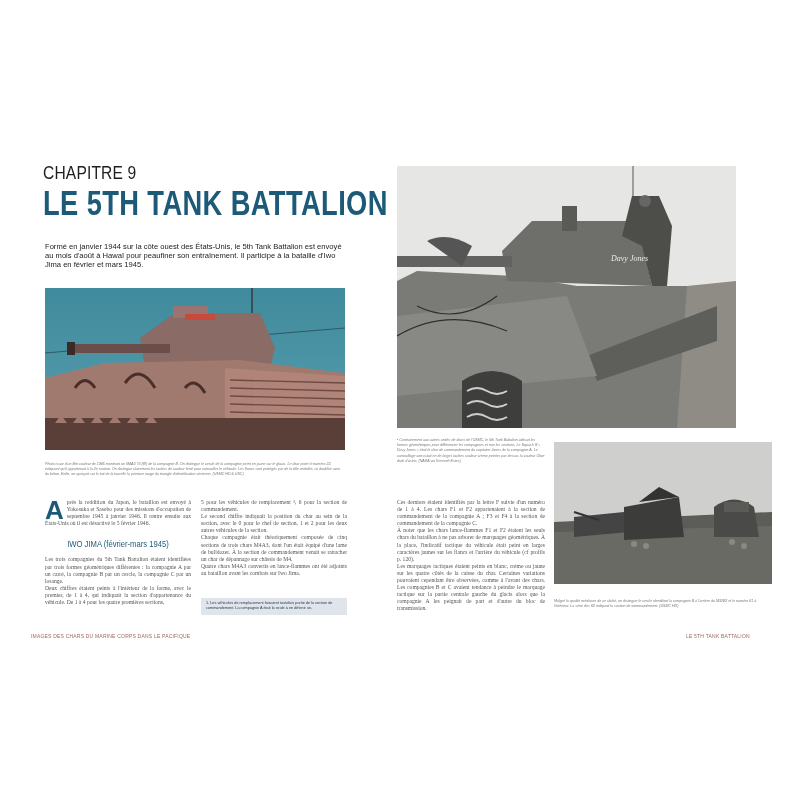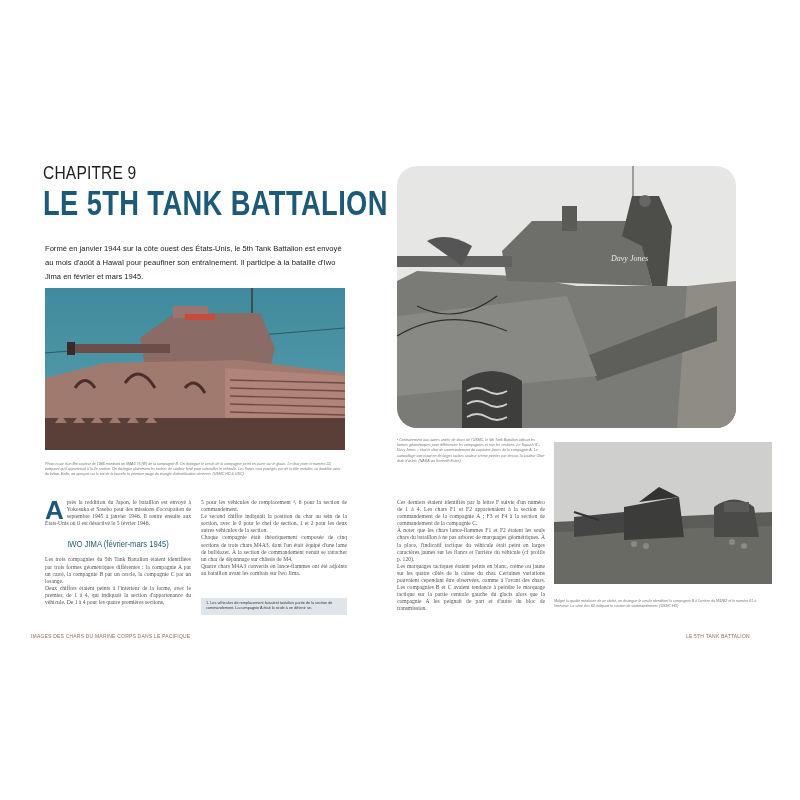--- a/index.html
+++ b/index.html
@@ -1,21 +1,21 @@
 <!DOCTYPE html>
 <html><head>
 <meta charset="utf-8">
 <style>
   html, body { margin:0; padding:0; background:#ffffff; }
   body { width:800px; height:800px; position:relative; overflow:hidden; font-family:"Liberation Sans", sans-serif; }
   .spread { position:absolute; left:18px; top:148px; width:764px; height:505px; background:#ffffff; }
   .abs { position:absolute; }
   .chap-label { left:43px; top:162px; font-family:"Liberation Sans", sans-serif; font-size:19px; color:#1e1e1e; letter-spacing:0.2px; transform:scaleX(0.82); transform-origin:left top; }
   .chap-title { left:43px; top:183px; font-family:"Liberation Sans", sans-serif; font-weight:bold; font-size:35px; color:#1d5a78; letter-spacing:0.5px; transform:scaleX(0.78); transform-origin:left top; white-space:nowrap; }
-  .intro { left:45px; top:242px; width:300px; font-size:7.6px; line-height:14px; color:#222; }
+  .intro { left:45px; top:242px; width:300px; font-size:7.6px; line-height:9px; color:#222; }
   .photo { overflow:hidden; }
   .photo svg { display:block; }
   .caption { font-size:3.6px; line-height:5.2px; color:#777; font-style:italic; }
   .body-text { font-family:"Liberation Serif", serif; font-size:5.6px; line-height:7.1px; color:#555; text-align:justify; }
   .body-text p { margin:0; }
   .dropcap { float:left; font-family:"Liberation Sans", sans-serif; font-weight:bold; font-size:26px; line-height:20px; color:#1d5a78; margin:1px 3px 0 0; }
   .subhead { font-family:"Liberation Sans", sans-serif; font-size:9px; color:#1d5a78; text-align:center; transform:scaleX(0.85); }
   .footnote { background:#dfe5ea; font-size:3.8px; line-height:5.4px; color:#2a3a46; padding:3px 5px; }
   .folio { font-size:5px; color:#9a6b5a; letter-spacing:0.2px; text-transform:uppercase; }
 </style>
@@ -72,21 +72,21 @@
 <div class="abs body-text" style="left:201px; top:499px; width:146px;">
   <p>5 pour les véhicules de remplacement ¹, 6 pour la section de commandement.</p>
   <p>Le second chiffre indiquait la position du char au sein de la section, avec le 0 pour le chef de section, 1 et 2 pour les deux autres véhicules de la section.</p>
   <p>Chaque compagnie était théoriquement composée de cinq sections de trois chars M4A3, dont l'un était équipé d'une lame de bulldozer. À la section de commandement venait se rattacher un char de dépannage sur châssis de M4.</p>
   <p>Quatre chars M4A3 convertis en lance-flammes ont été adjoints au bataillon avant les combats sur Iwo Jima.</p>
 </div>
 <div class="abs footnote" style="left:201px; top:598px; width:136px;">1. Les véhicules de remplacement faisaient toutefois partie de la section de commandement. La compagnie A était la seule à en détenir un.</div>
 
 <div class="abs folio" style="left:31px; top:633px;">IMAGES DES CHARS DU MARINE CORPS DANS LE PACIFIQUE</div>
 
-<div class="abs photo" style="left:397px; top:166px; width:339px; height:262px;border-radius:20px;">
+<div class="abs photo" style="left:397px; top:166px; width:339px; height:262px;">
   <svg width="339" height="262" viewBox="0 0 339 262">
     <rect width="339" height="262" fill="#e6e6e4"></rect>
     <line x1="236" y1="0" x2="236" y2="35" stroke="#555" stroke-width="1"></line>
     <path d="M0 115 L20 105 L120 110 L180 120 L300 120 L339 125 L339 262 L0 262 Z" fill="#7a7a76"></path>
     <path d="M290 120 L339 115 L339 262 L280 262 Z" fill="#8e8c84"></path>
     <path d="M105 85 L135 55 L240 55 L255 120 L110 115 Z" fill="#6e6e6a"></path>
     <rect x="165" y="40" width="15" height="25" fill="#5a5a56"></rect>
     <rect x="0" y="90" width="115" height="11" fill="#626260"></rect>
     <path d="M30 75 q20 -10 45 5 l-10 20 z" fill="#555"></path>
     <path d="M190 190 L320 140 L320 175 L200 215 Z" fill="#5e5e5a"></path>

